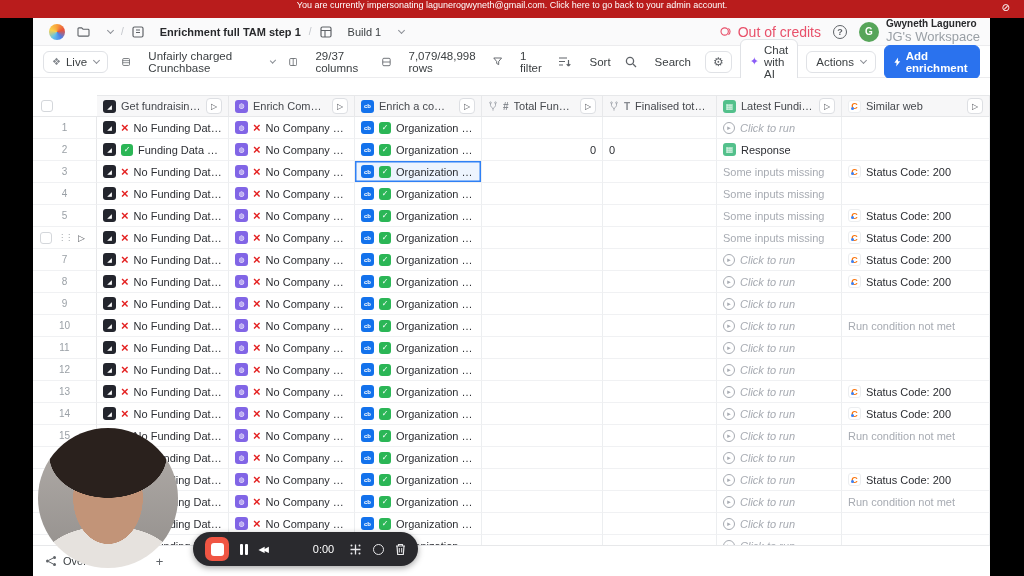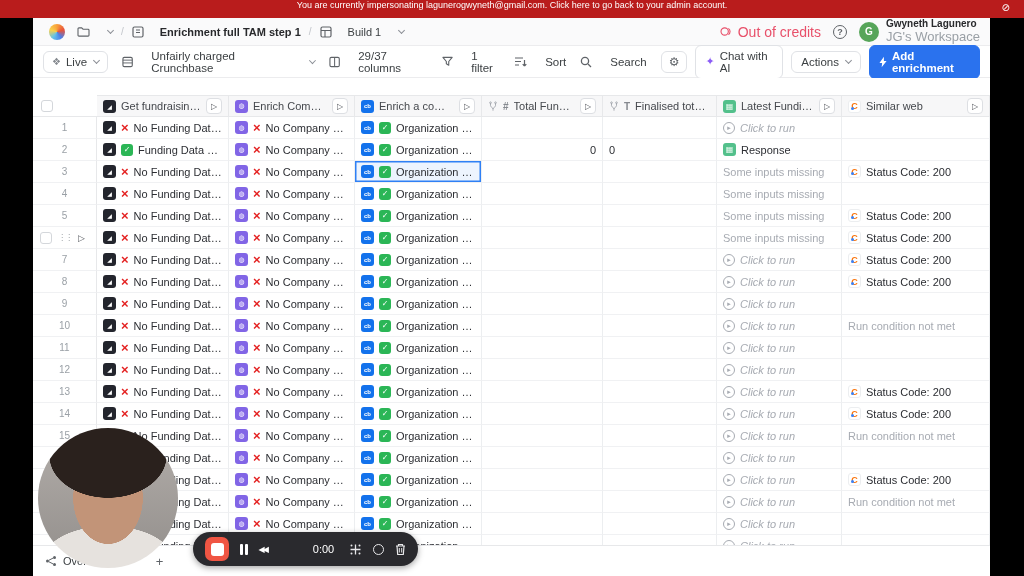--- a/index.html
+++ b/index.html
@@ -202,20 +202,27 @@
         <span class="chev"></span>
       </span>
       <span class="t-item">
         <svg class="tic" width="12" height="12" viewBox="0 0 12 12">
             <rect x="1" y="1" width="10" height="10" rx="1.5" fill="none" stroke="#5f6368" stroke-width="1.2"></rect>
             <path d="M6 1v10" stroke="#5f6368" stroke-width="1.1"></path>
           </svg>
         <span>29/37 columns</span>
       </span>
       <span class="t-item">
+        <svg class="tic" width="12" height="12" viewBox="0 0 12 12">
+            <rect x="1" y="1" width="10" height="10" rx="1.5" fill="none" stroke="#5f6368" stroke-width="1.2"></rect>
+            <path d="M1 6h10" stroke="#5f6368" stroke-width="1.1"></path>
+          </svg>
+        <span>7,079/48,998 rows</span>
+      </span>
+      <span class="t-item">
         <svg class="tic" width="12" height="11" viewBox="0 0 12 11">
             <path d="M1 1h10L7.3 5.5V9.5L4.7 8V5.5z" fill="none" stroke="#5f6368" stroke-width="1.2" stroke-linejoin="round"></path>
           </svg>
         <span>1 filter</span>
       </span>
       <span class="t-item">
         <svg class="tic" width="13" height="11" viewBox="0 0 13 11">
             <path d="M1 2h8M1 5.5h6M1 9h4" stroke="#5f6368" stroke-width="1.2"></path>
             <path d="M10.5 4v6M10.5 10l-1.8-1.8M10.5 10l1.8-1.8" stroke="#5f6368" stroke-width="1.2" fill="none"></path>
           </svg>

